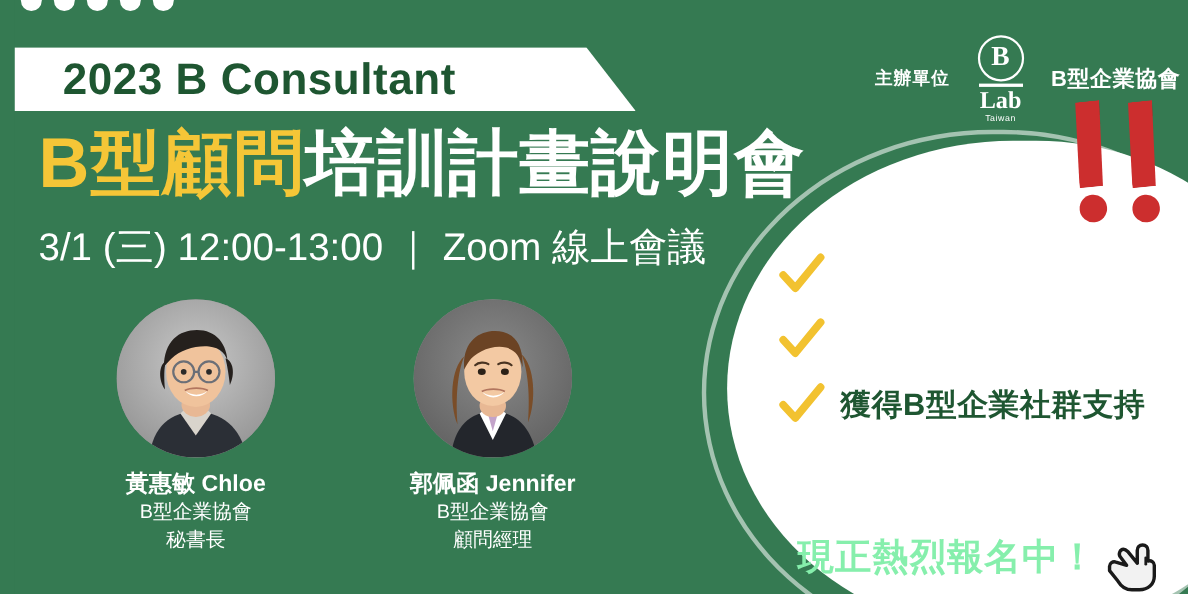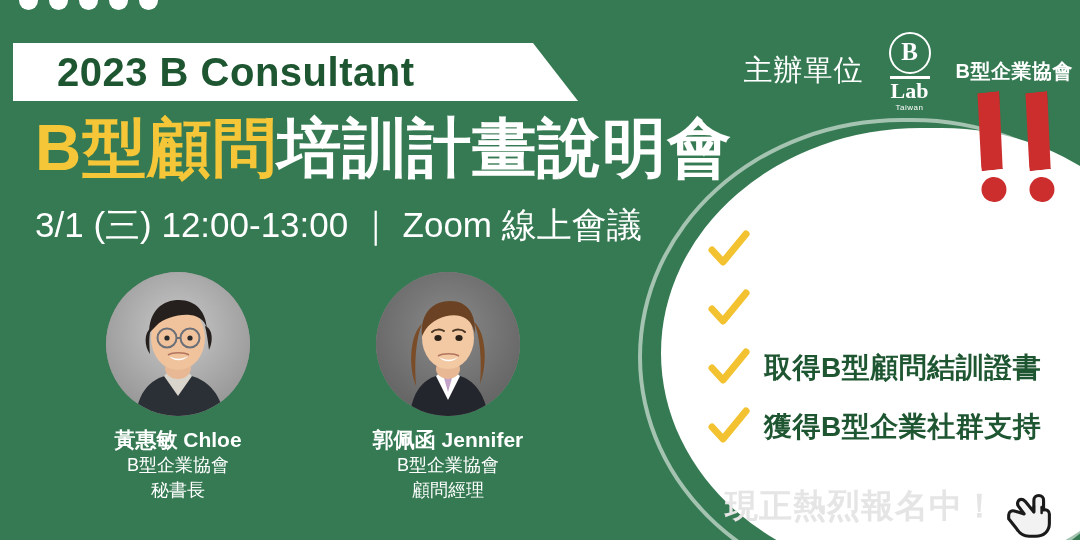--- a/index.html
+++ b/index.html
@@ -99,22 +99,22 @@
   .organiser {
     position: absolute;
     right: 20px;
     top: 38px;
     display: flex;
     align-items: center;
     gap: 18px;
     z-index: 6;
   }
   .organiser-label {
-    font-size: 29px;
-    font-weight: normal;
+    font-size: 16px;
+    font-weight: bold;
     color: #ffffff;
     letter-spacing: 1px;
     white-space: nowrap;
   }
   .blab-logo {
     position: relative;
     width: 56px;
     height: 72px;
     margin-top: -6px;
     color: #ffffff;
@@ -242,21 +242,21 @@
     position: absolute;
     left: 712px;
     top: 470px;
     display: flex;
     align-items: center;
     z-index: 6;
   }
   .cta-text {
     font-size: 33px;
     font-weight: bold;
-    color: #e5e5e5;
+    color: #86efac;
     letter-spacing: 1px;
     white-space: nowrap;
   }
   .hand-cursor {
     width: 62px;
     height: 62px;
     margin-left: 2px;
     margin-top: 10px;
     flex: 0 0 62px;
   }
@@ -355,28 +355,20 @@
           <path d="M4 20 L15 32 L38 4" fill="none" stroke="#F2C230" stroke-width="7" stroke-linecap="round" stroke-linejoin="round"></path>
         </svg>
       </span>
     </div>
     <div class="benefit">
       <span class="check-icon">
         <svg viewBox="0 0 42 40" width="42" height="40" aria-hidden="true">
           <path d="M4 20 L15 32 L38 4" fill="none" stroke="#F2C230" stroke-width="7" stroke-linecap="round" stroke-linejoin="round"></path>
         </svg>
       </span>
-    </div>
-    <div class="benefit">
-      <span class="check-icon">
-        <svg viewBox="0 0 42 40" width="42" height="40" aria-hidden="true">
-          <path d="M4 20 L15 32 L38 4" fill="none" stroke="#F2C230" stroke-width="7" stroke-linecap="round" stroke-linejoin="round"></path>
-        </svg>
-      </span>
-      <span class="benefit-label">取得B型顧問結訓證書</span>
     </div>
     <div class="benefit">
       <span class="check-icon">
         <svg viewBox="0 0 42 40" width="42" height="40" aria-hidden="true">
           <path d="M4 20 L15 32 L38 4" fill="none" stroke="#F2C230" stroke-width="7" stroke-linecap="round" stroke-linejoin="round"></path>
         </svg>
       </span>
       <span class="benefit-label">獲得B型企業社群支持</span>
     </div>
   </div>

